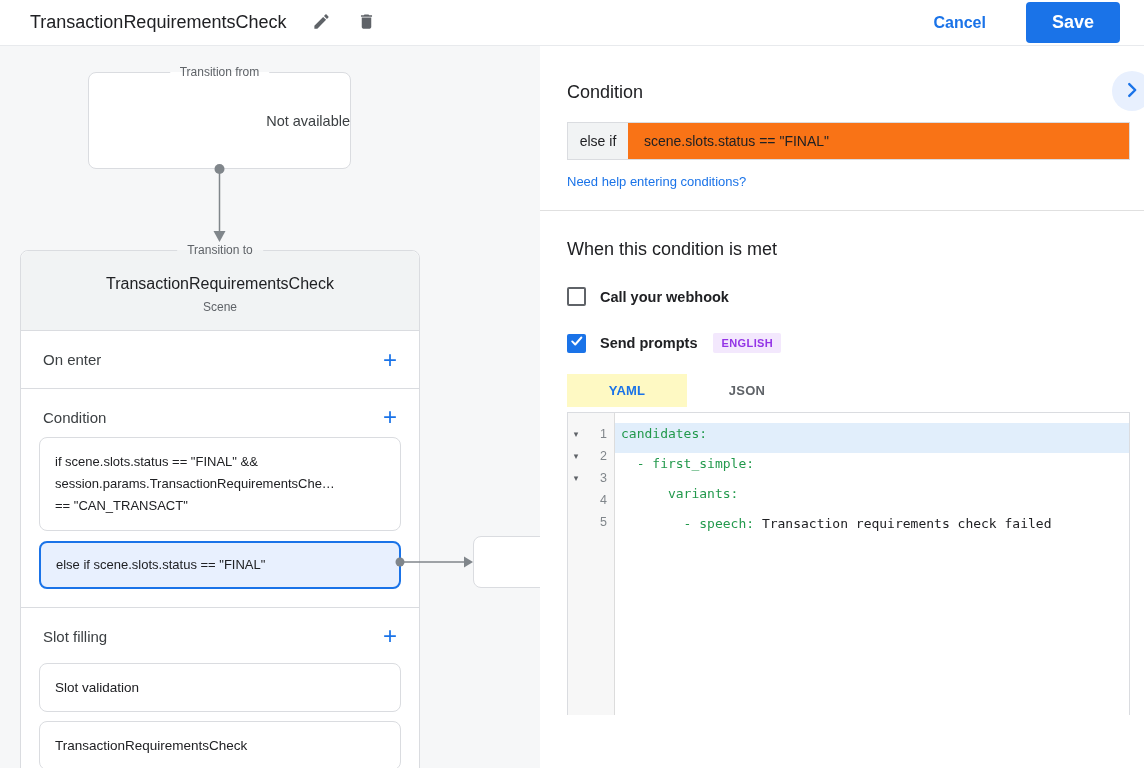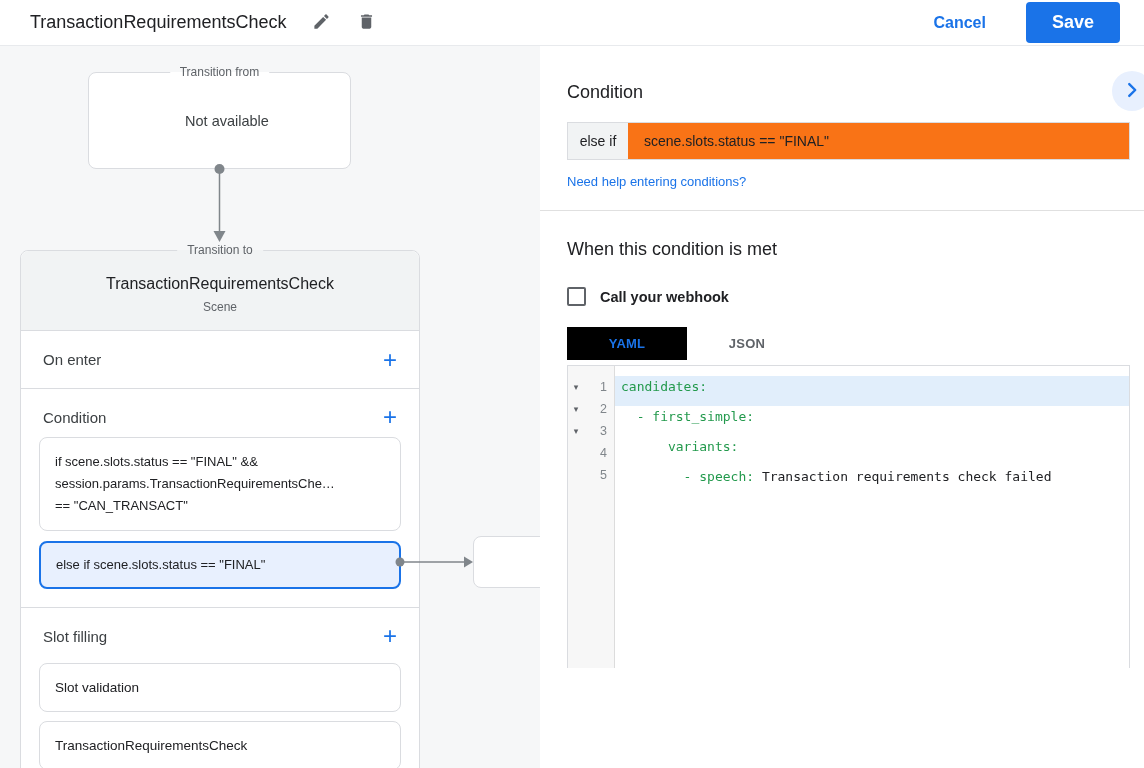--- a/index.html
+++ b/index.html
@@ -22,21 +22,21 @@
   .main { display:flex; height:722px; }
   .diagram { width:540px; position:relative; background:#f6f7f8; overflow:hidden; flex:none; }
   .panel { width:604px; background:#fff; position:relative; flex:none; }
 
   
   .tbox { position:absolute; border:1px solid #dadce0; border-radius:8px; background:#fff; }
   .tbox .legend { position:absolute; top:-8px; left:50%; transform:translateX(-50%);
     font-size:12px; color:#5f6368; padding:0 10px; white-space:nowrap;
     background:linear-gradient(#f6f7f8 50%, #ffffff 50%); line-height:15px; }
   .from-box { left:88px; top:26px; width:263px; height:97px;
-    display:flex; align-items:center; justify-content:center; font-size:14.5px; color:#3c4043;padding-left:15px; }
+    display:flex; align-items:center; justify-content:flex-end; font-size:14.5px; color:#3c4043;padding-left:15px; }
 
   .scene-card { left:20px; top:204px; width:400px; height:600px; background:#fff; }
   .scene-card .legend { background:linear-gradient(#f6f7f8 50%, #f1f3f4 50%); }
   .card-header { background:#f1f3f4; border-bottom:1px solid #dadce0;
     border-radius:8px 8px 0 0; text-align:center; padding:24px 10px 0; height:80px; }
   .card-header .scene-title { font-size:16px; color:#202124; }
   .card-header .scene-sub { font-size:12px; color:#5f6368; margin-top:7px; }
 
   .row-line { display:flex; align-items:center; padding:0 22px; }
   .on-enter { height:58px; border-bottom:1px solid #dadce0; font-size:15px; color:#3c4043; }
@@ -86,21 +86,21 @@
   .check-label { margin-left:14px; font-size:14.5px; font-weight:700; color:#202124; }
   .lang-badge { margin-left:16px; background:#f3e8fd; color:#9334e6; font-size:11px;
     font-weight:700; letter-spacing:0.4px; padding:4px 8px; border-radius:2px; }
 
   .desc { margin-top:13px; font-size:13px; line-height:19px; color:#202124; max-width:563px; }
   .desc a { color:#1a73e8; text-decoration:none; }
 
   .tabs { display:flex; margin-top:21px; }
   .tab { width:120px; height:33px; display:flex; align-items:center; justify-content:center;
     font-size:13px; font-weight:700; letter-spacing:0.25px; color:#5f6368; cursor:pointer; }
-  .tab.active { background:#000000; color:#1a73e8; }
+  .tab.active { background:#fef9c3; color:#1a73e8; }
 
   .editor { margin-top:5px; border:1px solid #dadce0; border-bottom:none; height:303px;
     display:flex; background:#fff; }
   .gutter { width:47px; background:#f7f7f7; border-right:1px solid #dcdcdc;
     padding-top:10px; flex:none; }
   .gutter-row { height:22px; display:flex; align-items:center; }
   .fold { width:16px; text-align:center; font-size:9px; color:#5f6368; flex:none; }
   .lnum { flex:1; text-align:right; padding-right:7px; font-size:12.5px; color:#80868b; }
   .code-area { flex:1; padding-top:10px; overflow:hidden; }
   .code-line { height:30px; white-space:pre; font-family:"DejaVu Sans Mono", monospace;
@@ -220,20 +220,31 @@
     <div class="panel-divider"></div>
 
     <div class="panel-inner">
       <div class="when-heading">When this condition is met</div>
 
       <div class="check-row">
         <span class="checkbox"></span>
         <span class="check-label">Call your webhook</span>
       </div>
 
+      <div class="check-row">
+        <span class="checkbox checked">
+          <span>
+            <svg width="14" height="14" viewBox="0 0 16 16">
+                <path d="M2.5 8.5l3.5 3.5 7-8" fill="none" stroke="#fff" stroke-width="2.2" stroke-linecap="round" stroke-linejoin="round"></path>
+              </svg>
+          </span>
+        </span>
+        <span class="check-label">Send prompts</span>
+        <span class="lang-badge">ENGLISH</span>
+      </div>
 
 
       <div class="tabs">
         <div class="tab active">YAML</div>
         <div class="tab">JSON</div>
       </div>
 
       <div class="editor">
         <div class="gutter">
           <div class="gutter-row">

